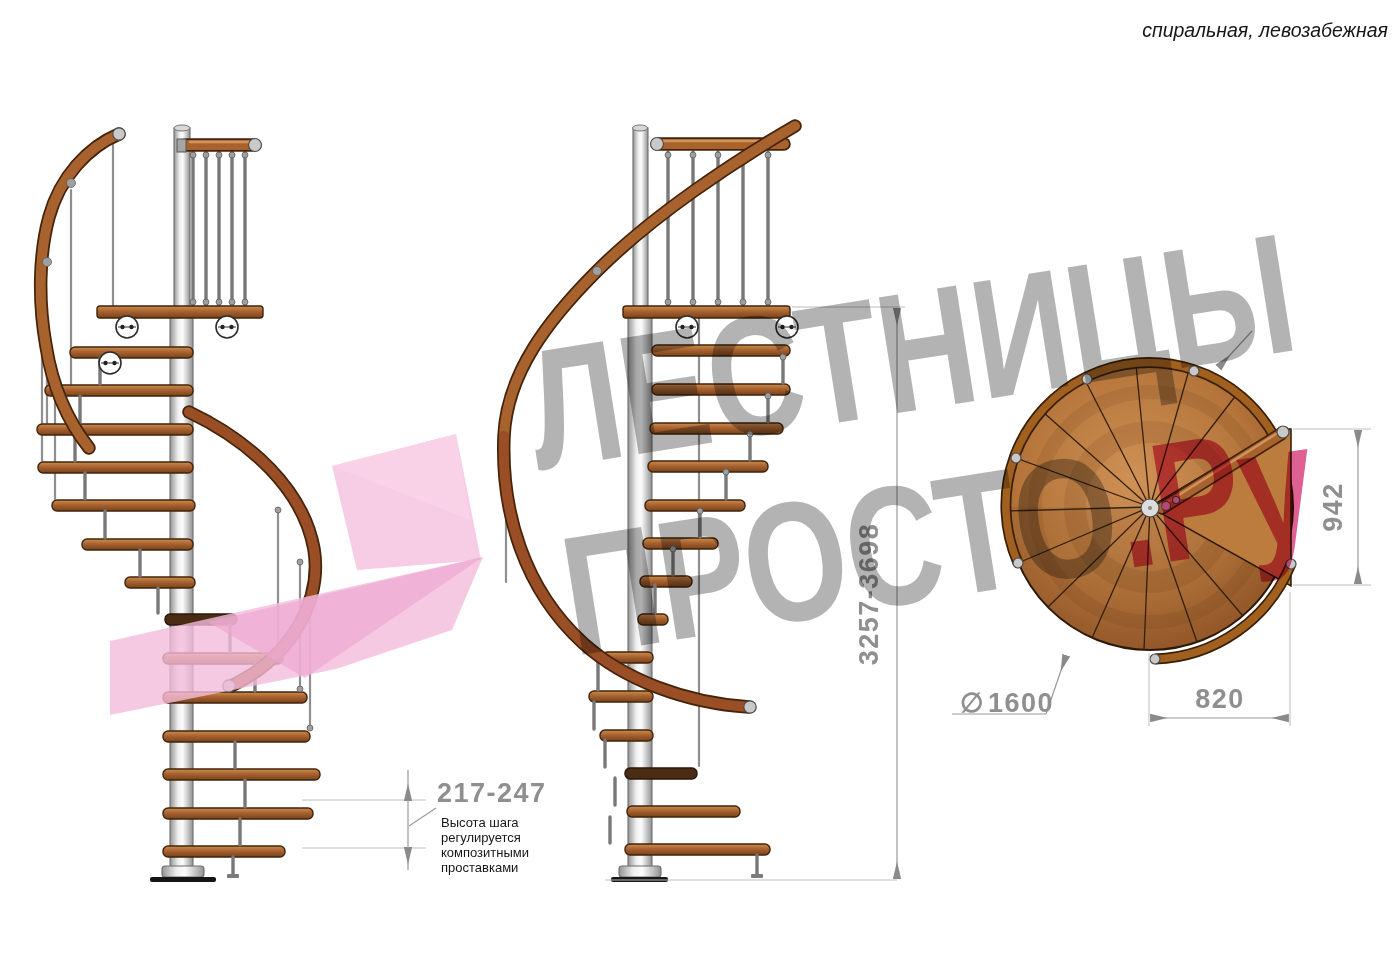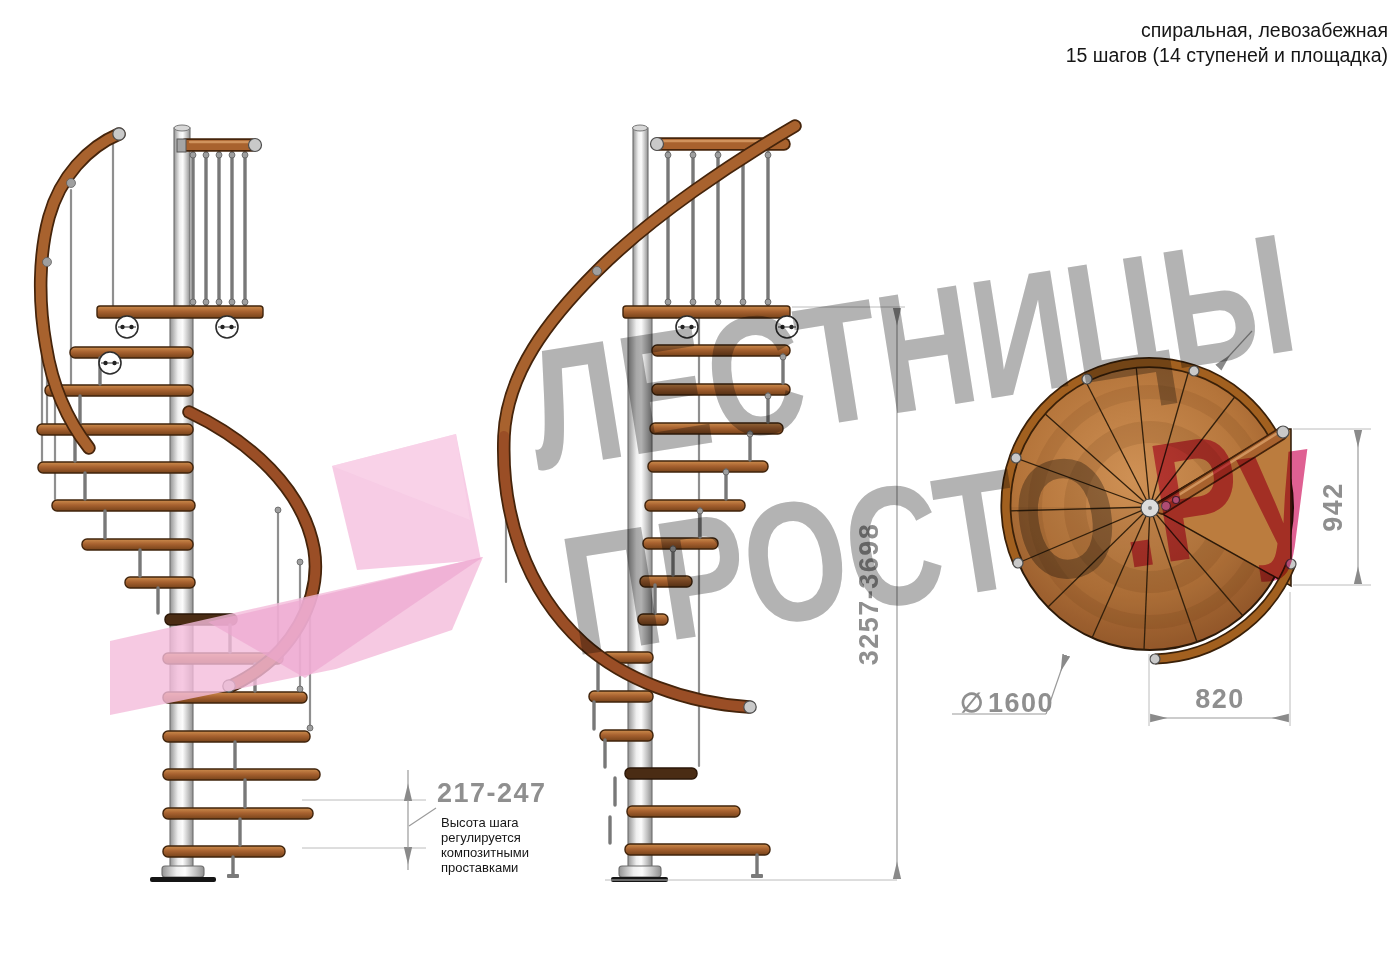--- a/index.html
+++ b/index.html
@@ -1,19 +1,19 @@
 <!DOCTYPE html>
 <html><head>
 <meta charset="utf-8">
 <style>
   html,body{margin:0;padding:0;background:#ffffff;}
   #stage{position:relative;width:1400px;height:953px;background:#ffffff;overflow:hidden;
          font-family:"Liberation Sans",sans-serif;}
   #header-info{position:absolute;top:18px;right:12px;text-align:right;
-    font-size:19.5px;line-height:25px;color:#161616;}
+    font-size:19.5px;line-height:25px;color:#161616;font-style:italic;}
   svg{position:absolute;left:0;top:0;}
   .tread{fill:url(#gWood);stroke:#40240c;stroke-width:1.4;}
   .treadDark{fill:#4a2c14;stroke:#2b1708;stroke-width:1.4;}
   .rod{stroke:#787878;stroke-width:3.4;stroke-linecap:round;fill:none;}
   .rodT{stroke:#8f8f8f;stroke-width:2.2;stroke-linecap:round;fill:none;}
   .railO{fill:none;stroke:#45240b;stroke-width:13.5;stroke-linecap:round;}
   .railI{fill:none;stroke:#a8622e;stroke-width:10;stroke-linecap:round;}
   .railI2{fill:none;stroke:#9a4e26;stroke-width:10;stroke-linecap:round;}
   .railHL{fill:none;stroke:#d9a069;stroke-width:2.4;stroke-linecap:round;opacity:.8;}
   .cap{fill:#c9c9c9;stroke:#4d4d4d;stroke-width:1.2;}
@@ -374,16 +374,15 @@
       <text class="wm" transform="translate(538 470) scale(0.78 1)" x="0" y="0">ЛЕСТНИЦЫ</text>
     </g>
     <g transform="rotate(-9 574 656)">
       <text class="wm" transform="translate(574 656) scale(0.78 1)" x="0" y="0"><tspan>ПРОСТО</tspan><tspan class="wmp">.Ру</tspan></text>
     </g>
   </g>
 </svg>
 
   <div id="header-info">
     <div>спиральная, левозабежная</div>
-    <div>15 шагов (14 ступеней и площадка)</div>
   </div>
 
 </div>
 
 </body></html>

